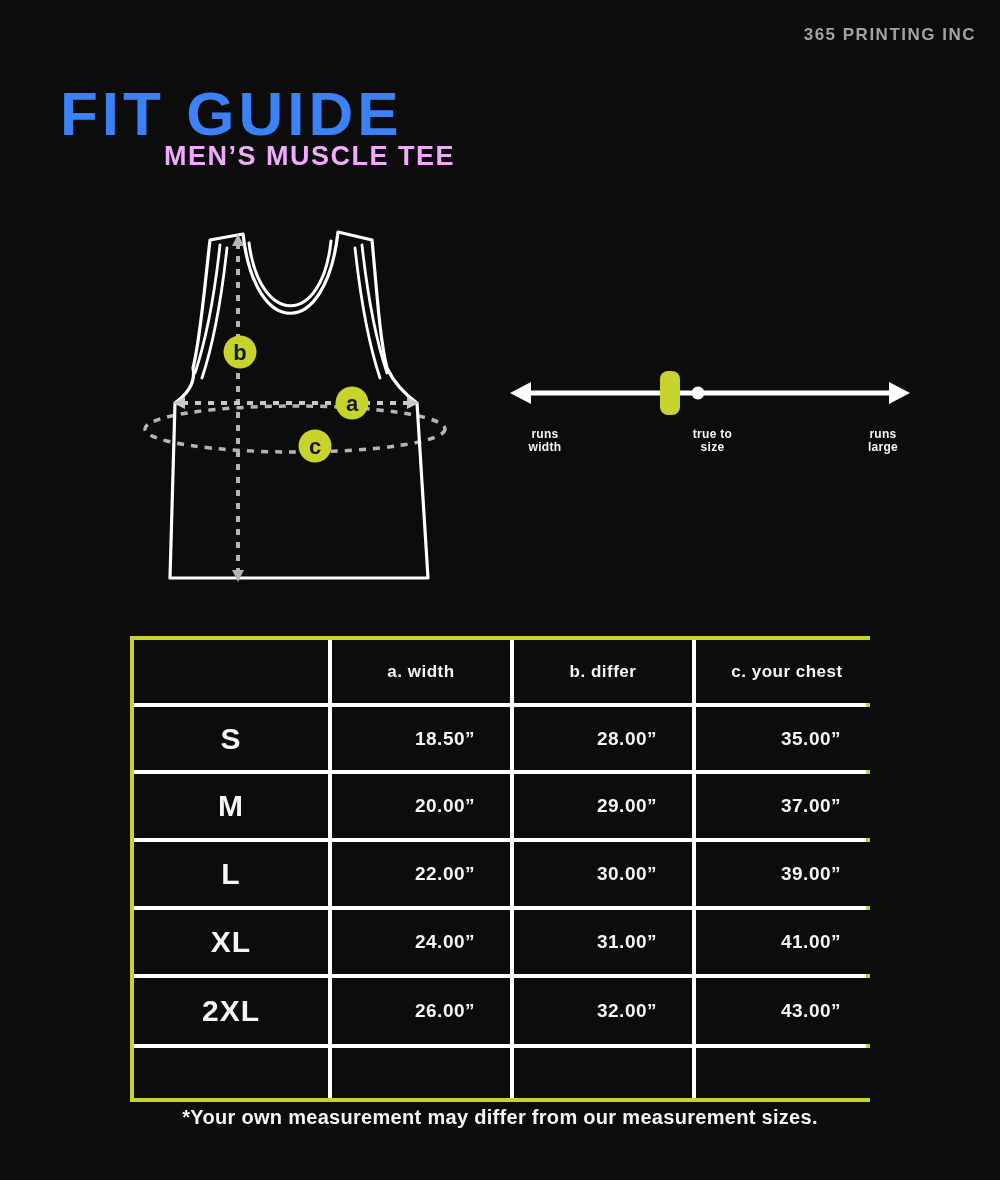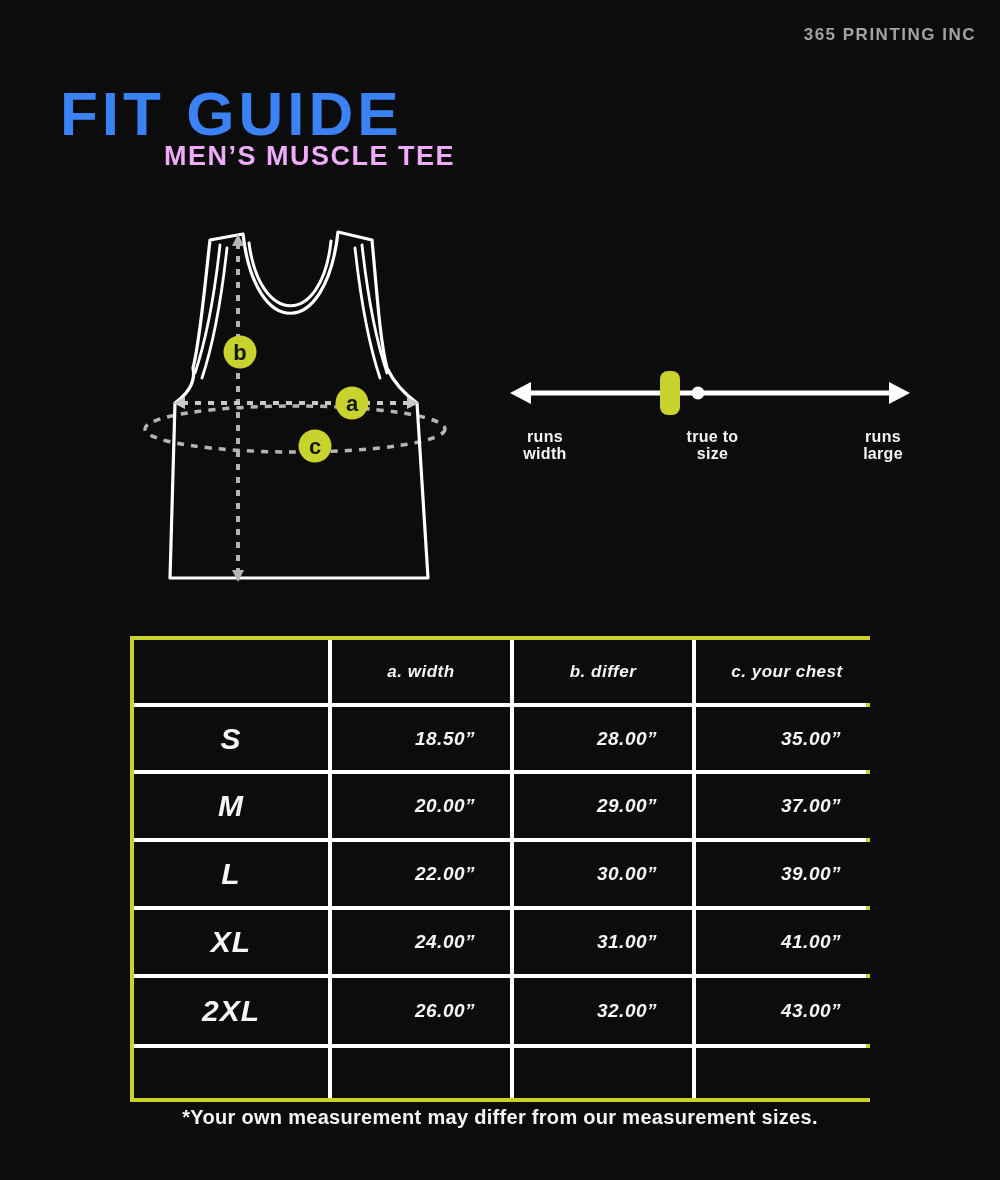--- a/index.html
+++ b/index.html
@@ -21,34 +21,33 @@
     position:absolute; top:141px; left:164px;
     color:#f0abfc; font-size:27px; font-weight:bold; letter-spacing:1.5px;
   }
   .shirt-diagram { position:absolute; left:130px; top:215px; width:340px; height:380px; }
   .shirt-diagram svg { display:block; }
 
   .fit-scale { position:absolute; left:505px; top:358px; width:410px; height:120px; }
   .fit-scale svg { display:block; }
   .scale-label {
     position:absolute; top:70px; color:#f5f5f5; font-weight:bold;
-    font-size:16px; line-height:1.08; text-align:center; letter-spacing:0.3px;
+    font-size:12px; line-height:1.08; text-align:center; letter-spacing:0.3px;
   }
   .scale-label.left   { left:0;     width:80px; }
   .scale-label.center { left:160px; width:95px; }
   .scale-label.right  { left:338px; width:80px; }
 
   .size-table {
     position:absolute; left:130px; top:636px;
     width:732px; border:4px solid #c8d32d; background:#ffffff;
     display:grid;
     grid-template-columns:194px 178px 178px 182px;
     grid-template-rows:63px 63px 64px 64px 64px 66px 50px;
     gap:4px;
-    font-style:italic;
   }
   .cell {
     background:#0c0c0c; color:#f5f5f5; font-weight:bold;
     display:flex; align-items:center; justify-content:center;
   }
   .cell.header { font-size:17px; letter-spacing:0.5px; }
   .cell.size   { font-size:30px; letter-spacing:1px; }
   .cell.value  { font-size:19px; letter-spacing:0.5px;padding-left:48px; }
 
   .footnote {

